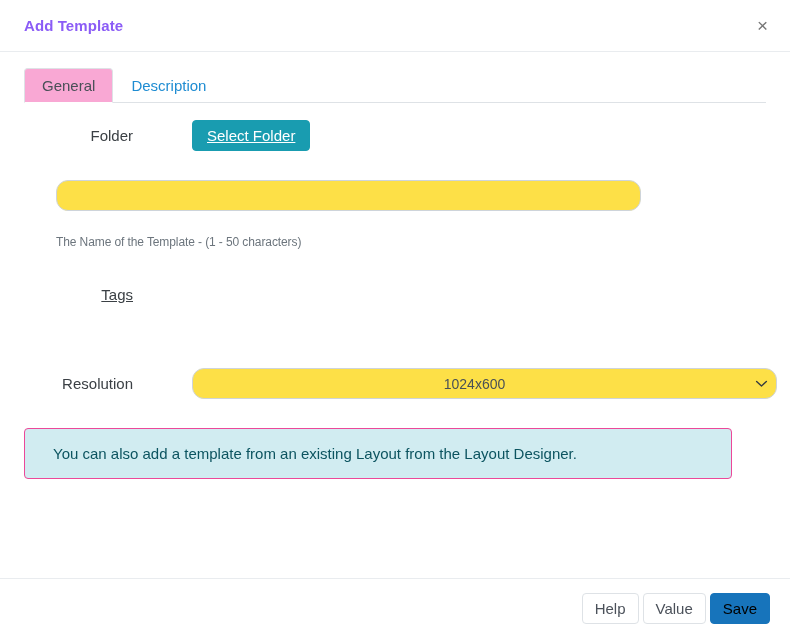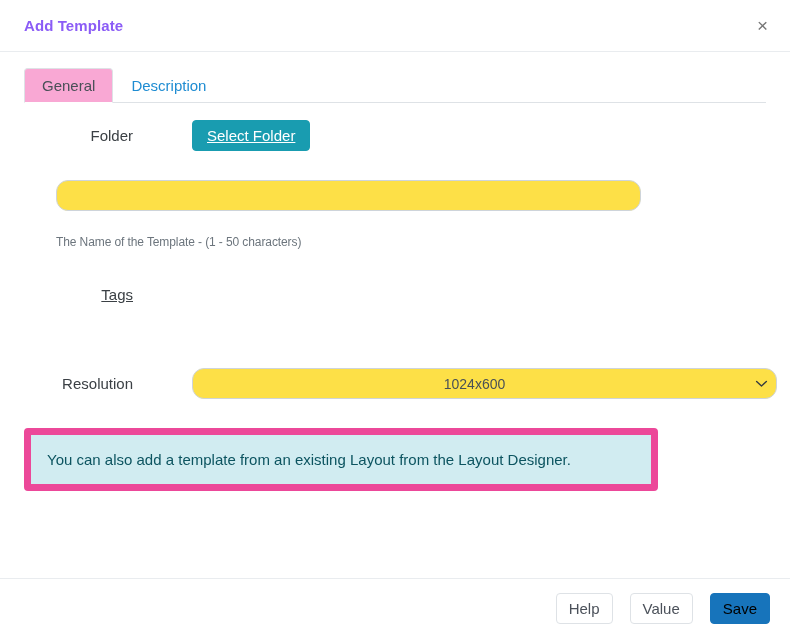--- a/index.html
+++ b/index.html
@@ -162,40 +162,40 @@
     color: #4b515a;
   }
   .btn-primary {
     background: #1774bb;
     border-color: #1774bb;
     color: #000000;
   }
 
   
   .alert-info {
-    width: 634px;
+    width: 708px;
     min-height: 50px;
     background: #d1ecf1;
-    border: 7px solid #ec4899;
+    border: 1px solid #ec4899;
     border-radius: 4px;
     color: #0c5460;
     font-size: 15px;
     line-height: 19px;
-    padding: 15px 16px;
+    padding: 15px 28px;
   }
 
   
   .modal-footer {
     flex: 0 0 auto;
     height: 59px;
     border-top: 1px solid #e9ecef;
     display: flex;
     align-items: center;
     justify-content: flex-end;
-    gap: 17px;
+    gap: 4px;
     padding: 0 20px;
   }
 </style>
 </head>
 <body>
 
 <div class="modal">
 
   <div class="modal-header">
     <div class="modal-title">Add Template</div>

